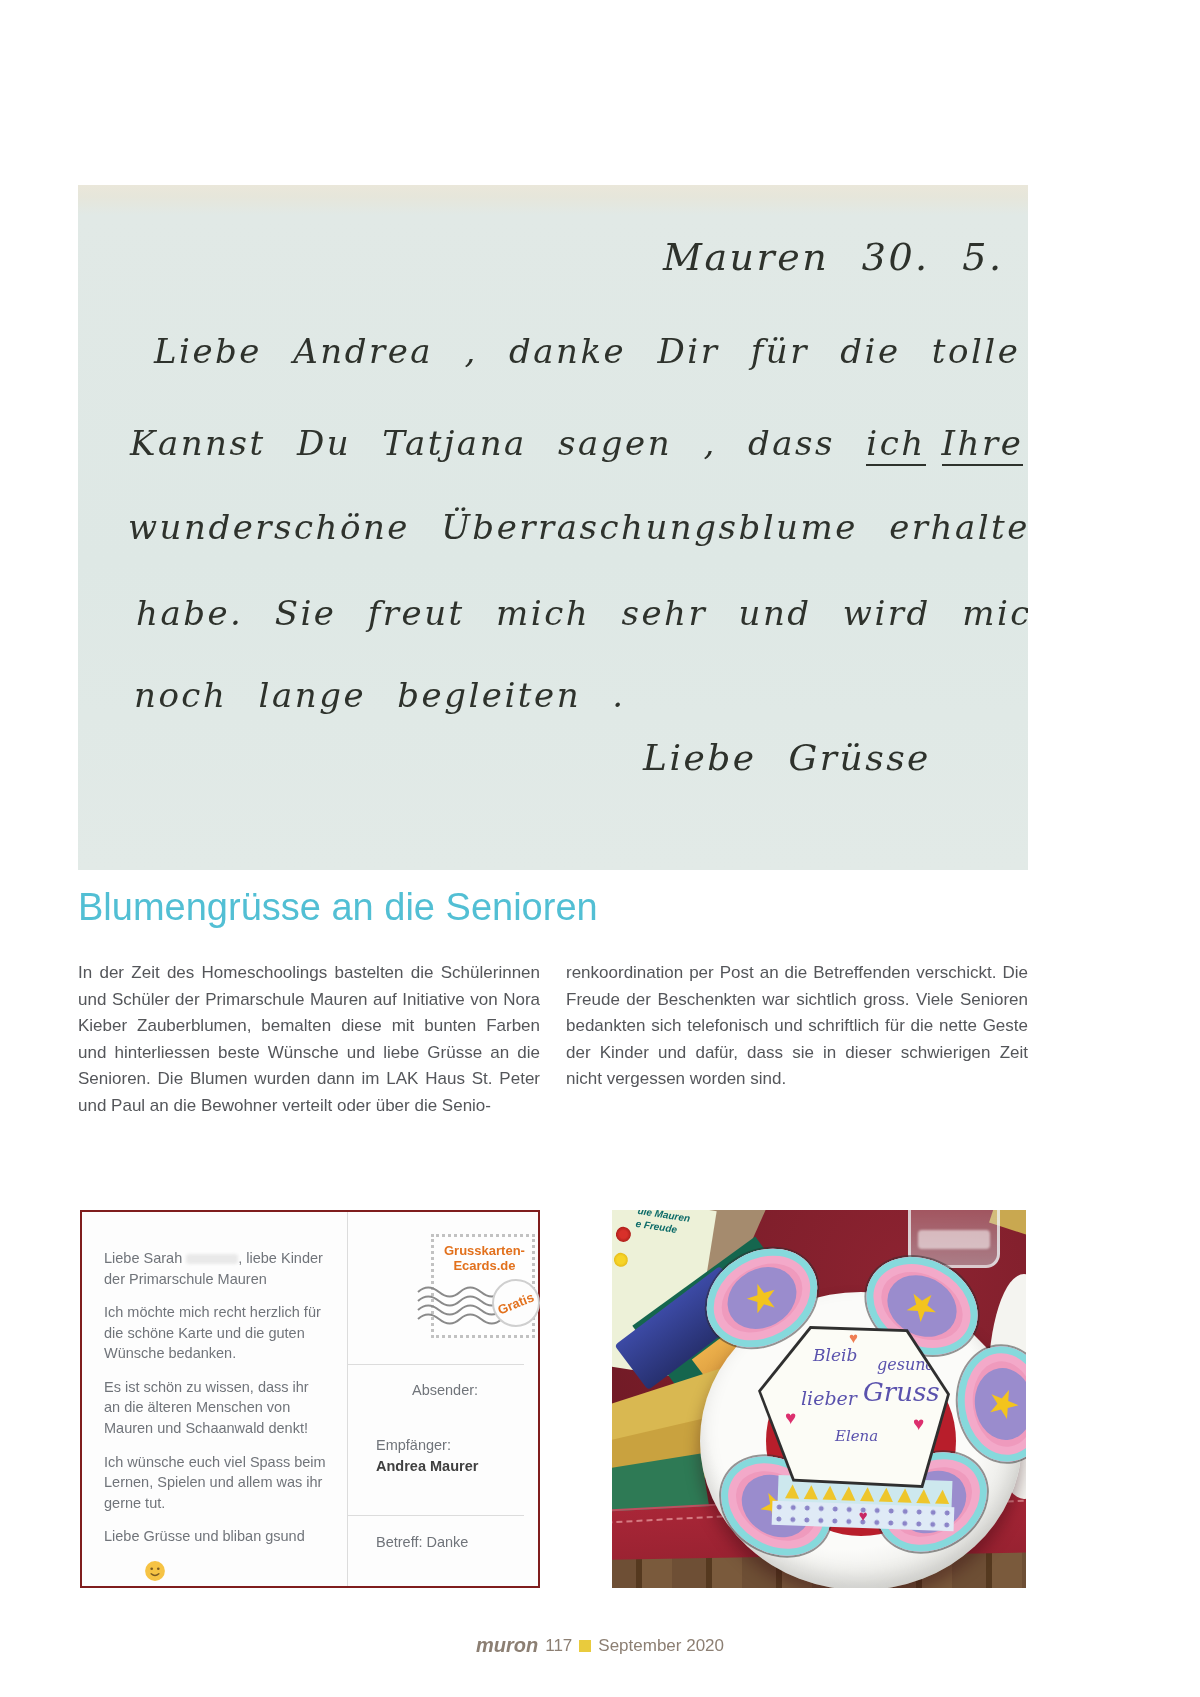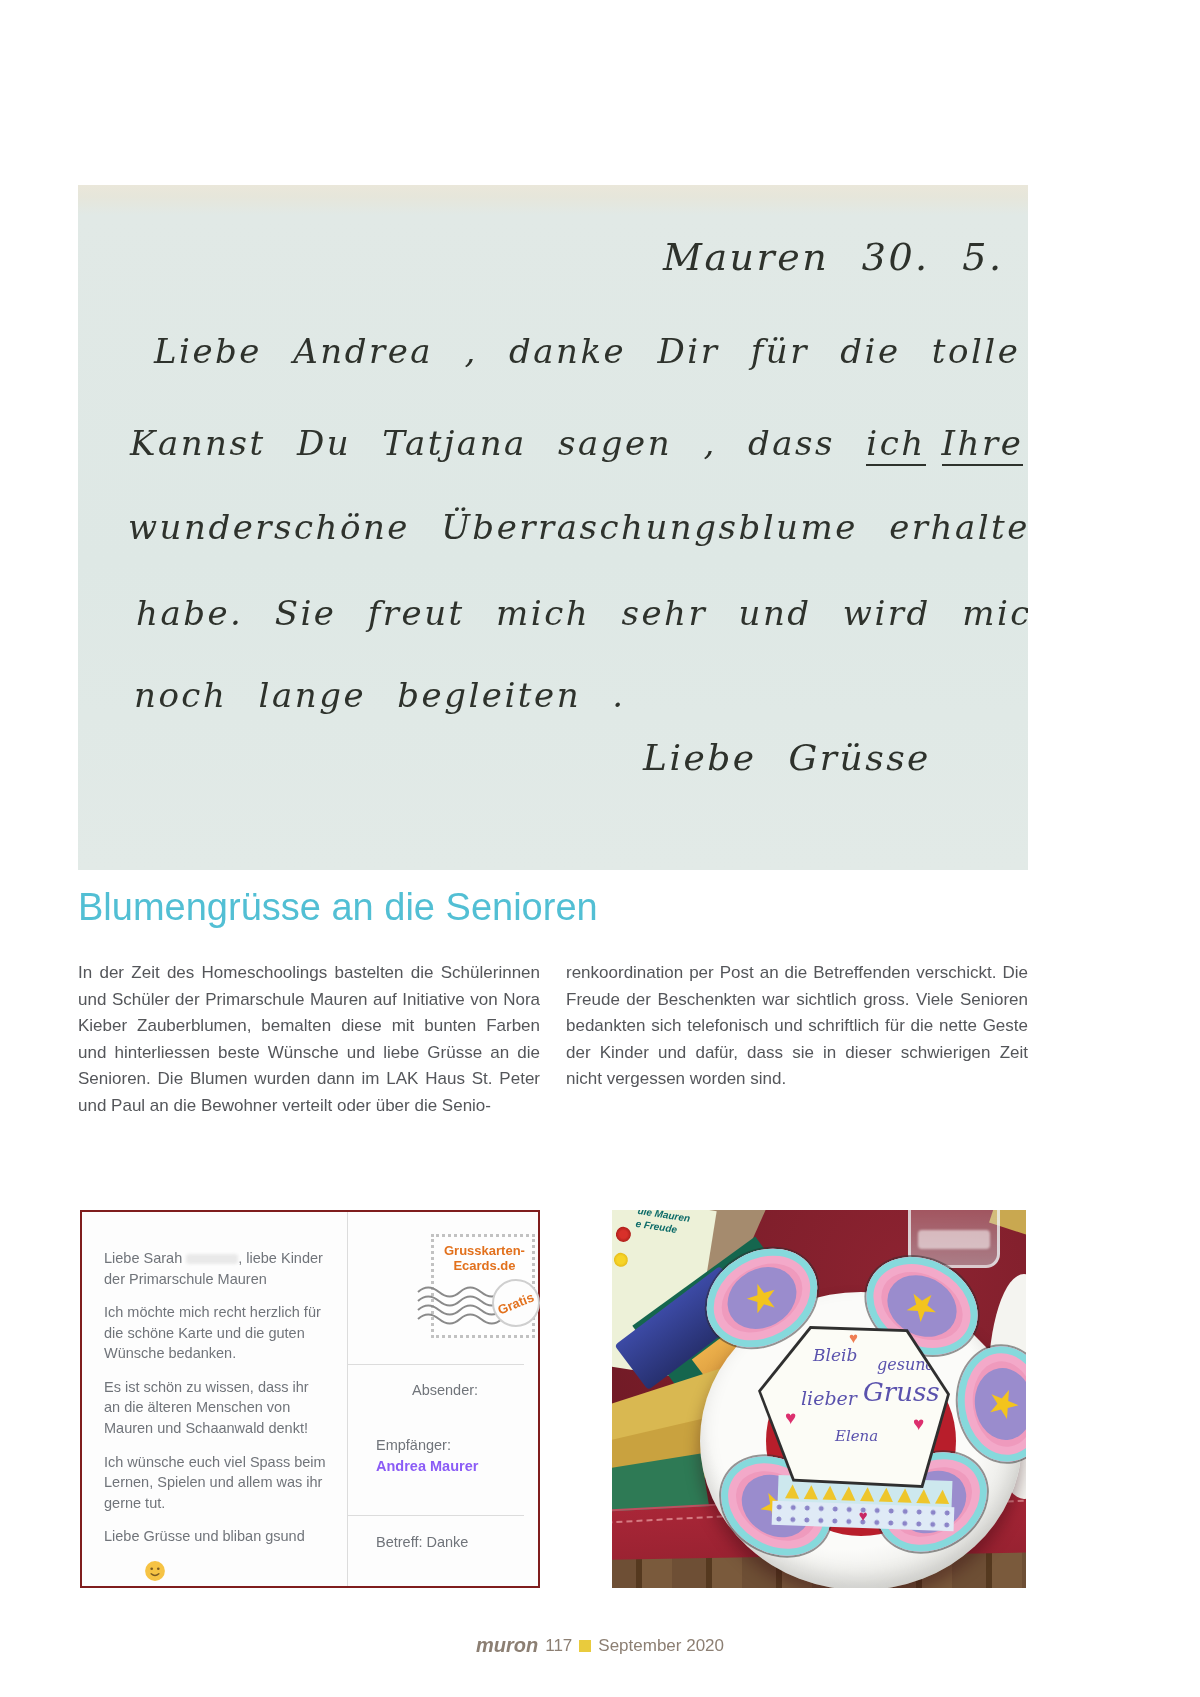--- a/index.html
+++ b/index.html
@@ -53,21 +53,21 @@
   .stamp-brand { position:absolute; top:7px; left:10px; color:#e2711d; font-weight:bold;
            font-size:13px; line-height:1.15;text-align:center; }
   .stamp-waves { position:absolute; left:-18px; bottom:6px; }
   .gratis { position:absolute; right:-8px; bottom:8px; width:48px; height:48px; border:2px solid #cfcfcf;
            border-radius:50%; background:#fdfdfd; display:flex; align-items:center; justify-content:center; }
   .gratis span { color:#e2711d; font-weight:bold; font-size:13px; transform:rotate(-22deg); display:block; }
   .rdiv { position:absolute; left:0; right:14px; height:1px; background:#dcdcdc; }
   .rdiv1 { top:152px; } .rdiv2 { top:303px; }
   .absender { position:absolute; top:170px; left:28px;margin-left:36px; }
   .empf-label { position:absolute; top:225px; left:28px; }
-  .empf-value { position:absolute; top:246px; left:28px; font-weight:bold; color:#8b5cf6; }
+  .empf-value { position:absolute; top:246px; left:28px; font-weight:bold; color:#404040; }
   .betreff { position:absolute; top:322px; left:28px; }
   
   .photo { position:absolute; left:612px; top:1210px; width:414px; height:378px; overflow:hidden;
            background:radial-gradient(circle at 72% 18%, #93温2634 0, #8d2331 0, #7a1d29 55%, #671823 100%); }
   .photo > div, .photo > span { position:absolute; }
   .ph-wood-strip { left:74px; top:-18px; width:56px; height:130px; background:#a58b6e; transform:rotate(24deg); }
   .ph-flyer { left:-12px; top:-8px; width:104px; height:170px; background:#edf1d8; transform:rotate(9deg);
            overflow:hidden; }
   .flyer-text { position:absolute; left:26px; top:6px; color:#0c6b68; font-weight:bold;
            font-style:italic; font-size:10px; line-height:1.25; }

